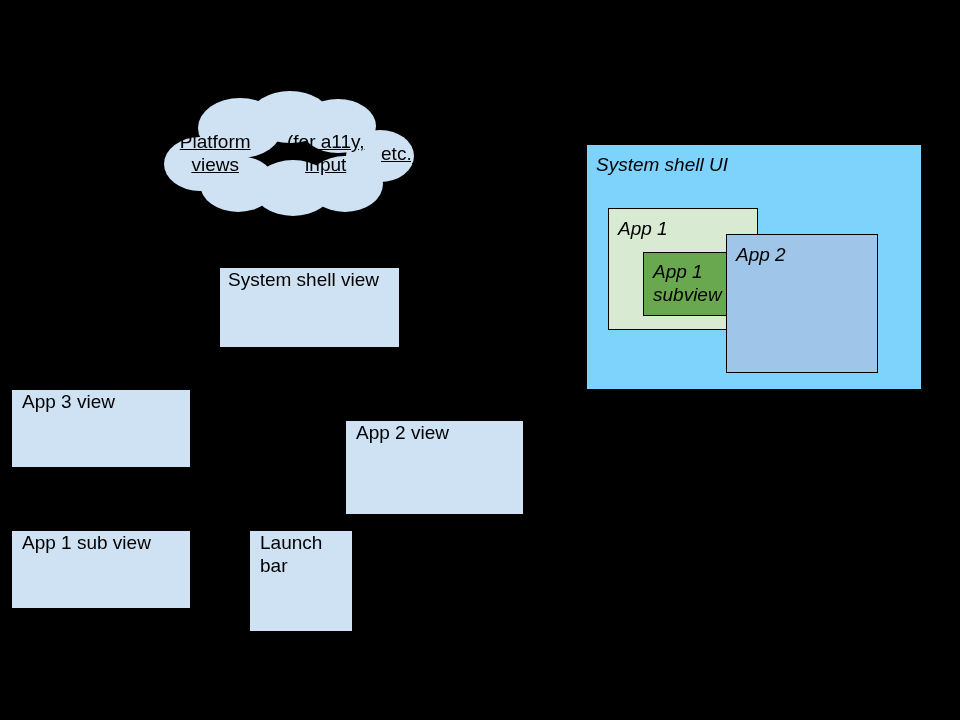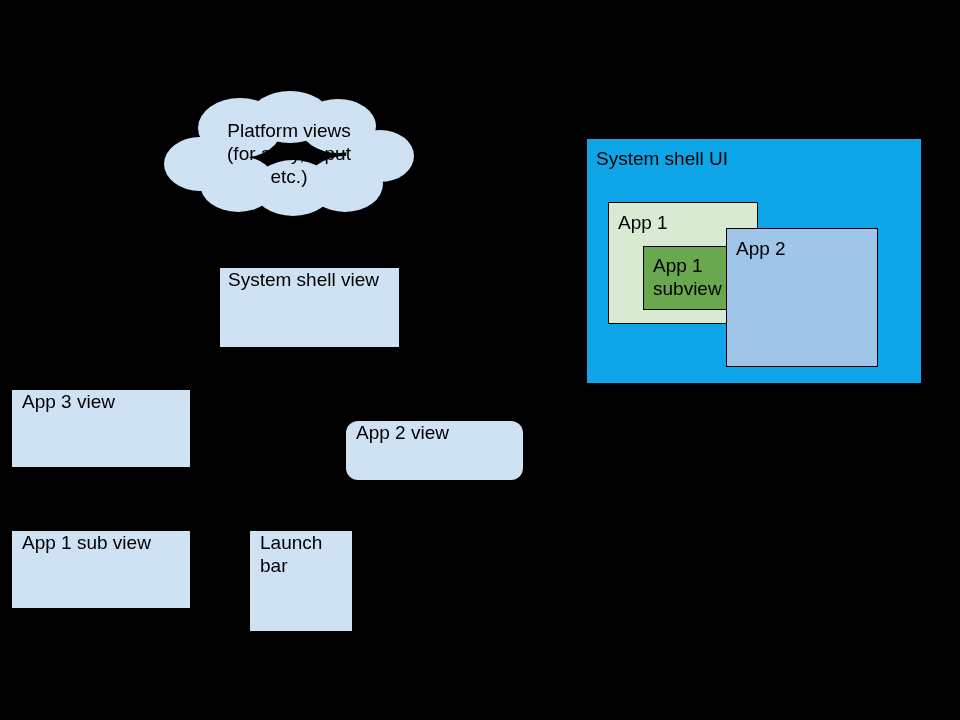--- a/index.html
+++ b/index.html
@@ -9,38 +9,38 @@
   }
   .stage *{box-sizing:border-box;}
 
   
   .node{
     position:absolute;background:#cfe2f3;display:flex;align-items:flex-start;
     padding:0 10px;line-height:23px;
   }
   .node-system-shell-view{left:220px;top:268px;width:179px;height:79px;padding-left:8px;}
   .node-app1-view{left:12px;top:390px;width:178px;height:77px;}
-  .node-app2-view{left:346px;top:421px;width:177px;height:59px;border-radius:12px;}
+  .node-app2-view{left:346px;top:421px;width:177px;height:93px;}
   .node-app1-sub-view{left:12px;top:531px;width:178px;height:77px;}
   .node-launch-bar{left:250px;top:531px;width:102px;height:100px;}
   .stacked span{display:block;}
 
   
   .cloud{position:absolute;left:160px;top:84px;width:258px;height:138px;}
   .cloud svg{position:absolute;left:0;top:0;width:100%;height:100%;}
   .cloud-text{
     position:absolute;left:0;top:0;right:0;bottom:0;
-    display:flex;flex-direction:column;align-items:center;justify-content:center;
-    text-align:center;line-height:23px;
+    display:flex;align-items:center;justify-content:center;
+    text-align:center;line-height:23px;text-decoration:underline;
   }
 
   
   .shell{
-    position:absolute;left:586px;top:138px;width:336px;height:246px;
-    background:#0ea5e9;border:1.5px solid #000;
+    position:absolute;left:586px;top:144px;width:336px;height:246px;
+    background:#7dd3fc;border:1.5px solid #000;font-style:italic;
   }
   .shell-title{position:absolute;left:9px;top:9px;}
   .win{position:absolute;border:1.5px solid #000;line-height:23px;}
   .win-label{position:absolute;left:9px;top:8px;}
   .shell-app1{left:21px;top:63px;width:150px;height:122px;background:#d9ead3;z-index:1;}
   .shell-app1-subview{left:29px;top:107px;width:124px;height:64px;background:#6aa84f;z-index:2;padding:7px 9px;margin-left:27px;}
   .shell-app2{left:139px;top:89px;width:152px;height:139px;background:#9fc5e8;z-index:3;}
   .shell-launch-bar{
     position:absolute;left:586px;top:353px;width:336px;height:35px;
     background:#d5a6bd;border:1.5px solid #000;z-index:5;

